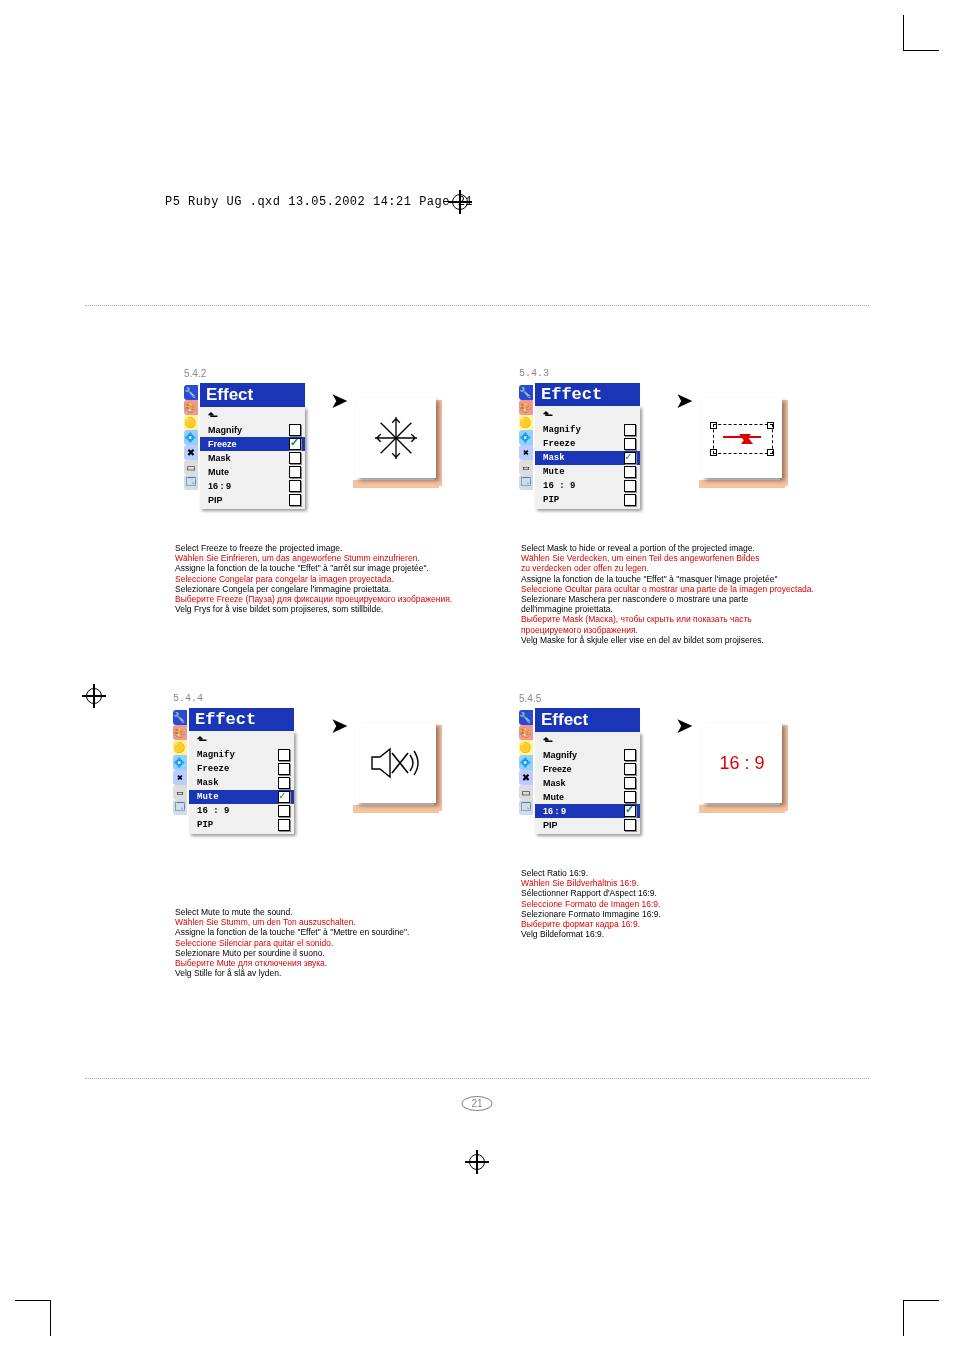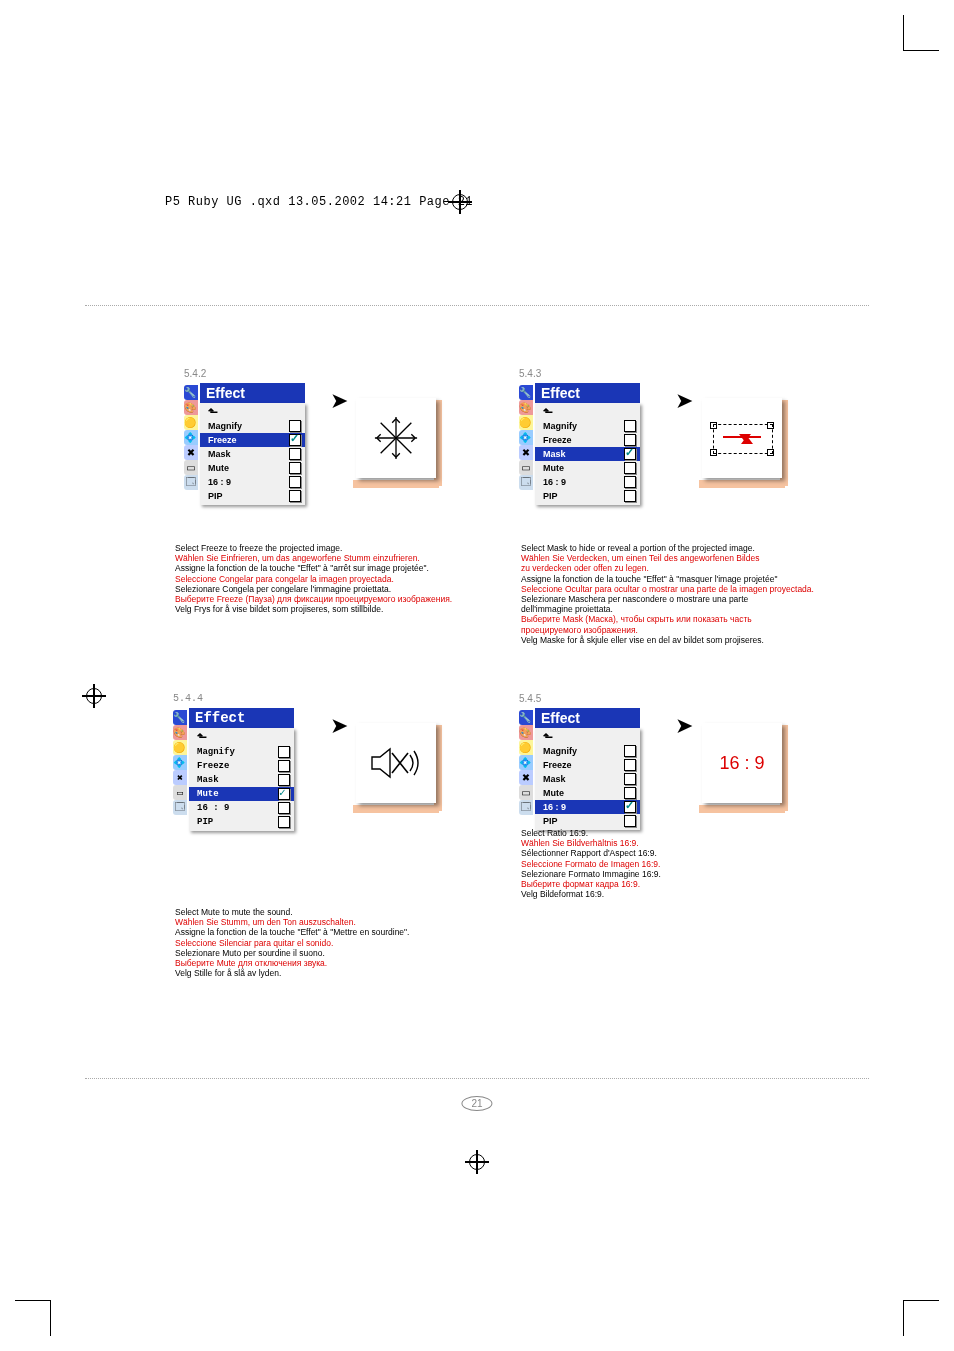--- a/index.html
+++ b/index.html
@@ -18,21 +18,21 @@
 .regmark::after { content:''; position:absolute; top:11px; left:0; height:2px; width:24px; background:#000; }
 .regmark .c { position:absolute; left:4px; top:4px; width:16px; height:16px; border:1px solid #000; border-radius:50%; box-sizing:border-box; }
 
 .block { position:absolute; width:350px; }
 .blk-label { font-size:10px; color:#888; margin-bottom:4px; }
 .menu-row { display:flex; align-items:flex-start; }
 .menu-ill { display:flex; }
 .tabcol { display:flex; flex-direction:column; width:16px; margin-top:2px; }
 .tab { width:14px; height:15px; margin-bottom:0px; border-top-left-radius:3px; border-bottom-left-radius:3px; display:flex; align-items:center; justify-content:center; font-size:10px; }
 .menu-panel { width:105px; }
-.menu-title { background:#1a36b6; color:#fff; font-size:14px; font-weight:bold; padding:2px 6px; }
+.menu-title { background:#1a36b6; color:#fff; font-size:17px; font-weight:bold; padding:2px 6px; }
 .menu-body { background:#f0f0f0; box-shadow:2px 2px 3px rgba(0,0,0,0.4); padding:2px 0; }
 .menu-back { padding:0 8px; font-size:12px; font-weight:bold; }
 .menu-item { display:flex; align-items:center; justify-content:space-between; padding:0 4px 0 8px; height:14px; font-size:9px; font-weight:bold; }
 .menu-item.sel { background:#1a36b6; color:#fff; }
 .cb { width:10px; height:10px; background:#fff; border:1px solid #000; box-shadow:1px 1px 0 #888; display:inline-block; position:relative; }
 .cb.on::after { content:'✓'; position:absolute; left:0; top:-3px; font-size:11px; color:#088; }
 .arrow-r { position:absolute; font-size:22px; color:#000; }
 
 .side-box { position:absolute; width:80px; height:80px; background:#fff; box-shadow:3px 3px 4px rgba(0,0,0,0.4); display:flex; align-items:center; justify-content:center; }
 .shadow-strip { position:absolute; background:#f6c3a0; }
@@ -133,21 +133,21 @@
   <div class="desc" style="left:175px; top:543px; width:310px;">
       <div>Select Freeze to freeze the projected image.</div>
       <div class="red">Wählen Sie Einfrieren, um das angeworfene Stumm einzufrieren.</div>
       <div>Assigne la fonction de la touche "Effet" à "arrêt sur image projetée".</div>
       <div class="red">Seleccione Congelar para congelar la imagen proyectada.</div>
       <div>Selezionare Congela per congelare l'immagine proiettata.</div>
       <div class="red">Выберите Freeze (Пауза) для фиксации проецируемого изображения.</div>
       <div>Velg Frys for å vise bildet som projiseres, som stillbilde.</div>
     </div>
 
-  <div class="block" style="left:519px; top:368px;">
+  <div class="block" style="left:519px; top:368px;font-family:Liberation Mono, monospace;">
     <div class="blk-label">5.4.3</div>
     <div class="menu-row">
       <div class="menu-ill">
         <div class="tabcol">
           <div class="tab" style="background:#2a49d4">🔧</div>
             <div class="tab" style="background:#e99">🎨</div>
           <div class="tab" style="background:#fcf59a">🟡</div>
             <div class="tab" style="background:#9cf">💠</div>
           <div class="tab" style="background:#bcf">✖</div>
             <div class="tab" style="background:#ddd">▭</div>
@@ -327,21 +327,21 @@
         </div>
       </div>
     </div>
   </div>
   <div class="arrow-r" style="left:675px; top:713px;">➤</div>
   <div class="shadow-strip" style="left:699px; top:805px; width:86px; height:8px;"></div>
   <div class="shadow-strip" style="left:780px; top:725px; width:8px; height:86px;"></div>
   <div class="side-box" style="left:702px; top:723px;">
     <span class="ratio-txt">16 : 9</span>
   </div>
-  <div class="desc" style="left:521px; top:828px; width:310px;">
+  <div class="desc" style="left:521px; top:868px; width:310px;">
       <div>Select Ratio 16:9.</div>
       <div class="red">Wählen Sie Bildverhältnis 16:9.</div>
       <div>Sélectionner Rapport d'Aspect 16:9.</div>
       <div class="red">Seleccione Formato de Imagen 16:9.</div>
       <div>Selezionare Formato Immagine 16:9.</div>
       <div class="red">Выберите формат кадра 16:9.</div>
       <div>Velg Bildeformat 16:9.</div>
     </div>
 
   <div class="dotted-h" style="top:1078px;"></div>

